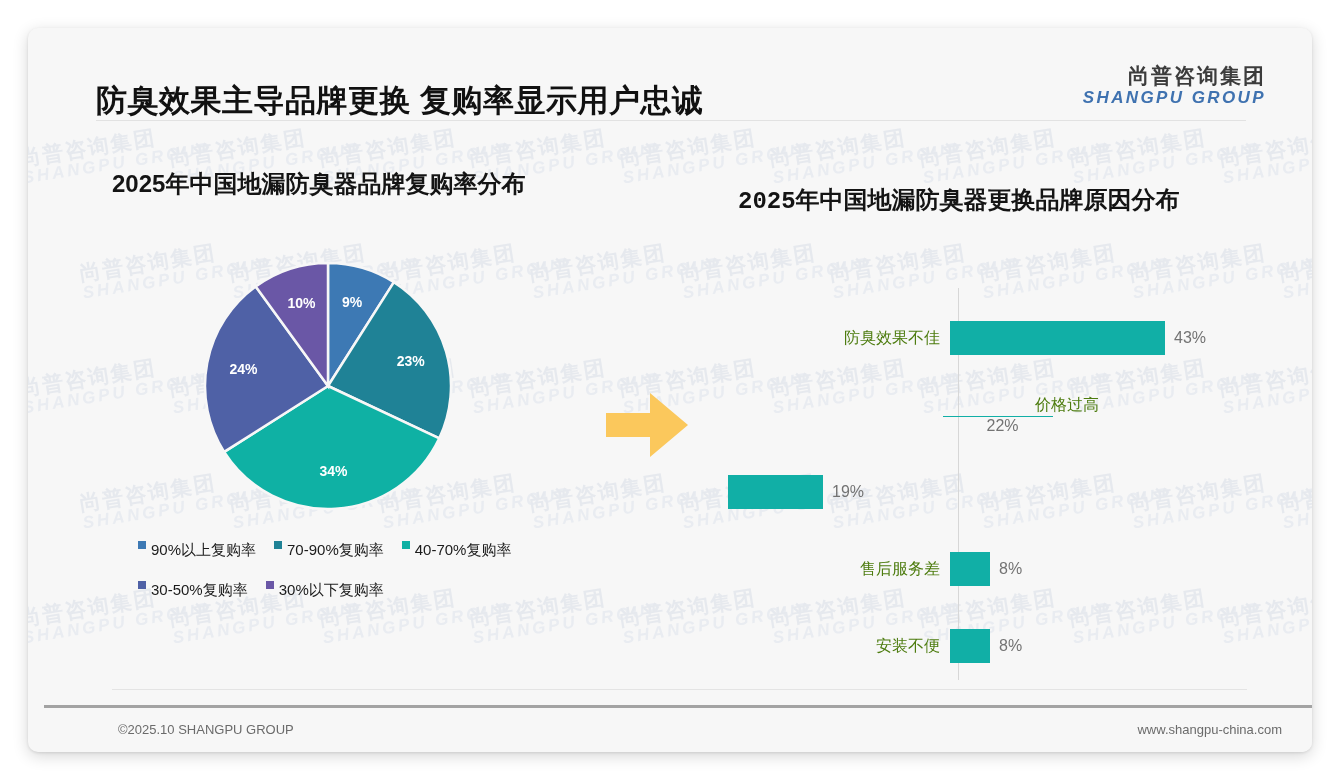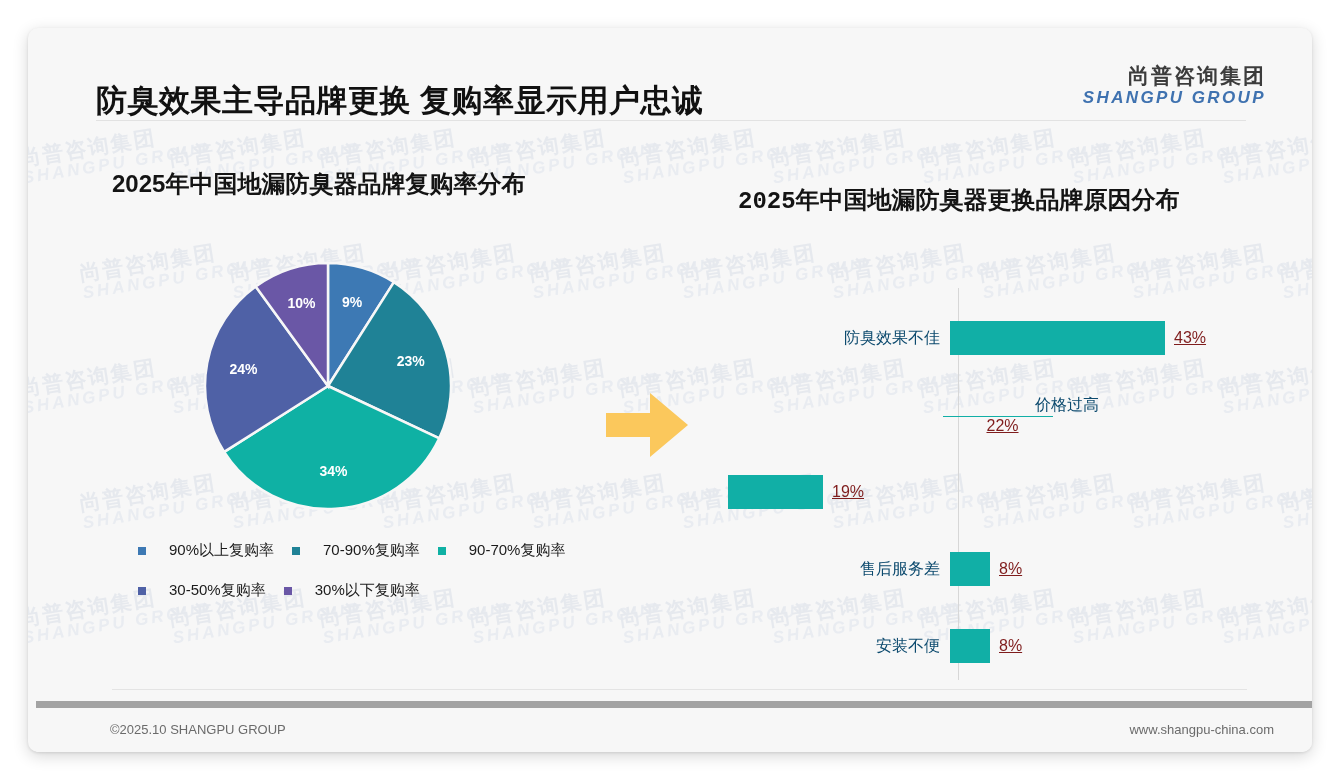--- a/index.html
+++ b/index.html
@@ -148,24 +148,23 @@
     width: 440px;
     z-index: 4;
   }
   .legend-row {
     display: flex;
     align-items: center;
     margin-bottom: 21px;
   }
   .legend-item {
     display: flex;
-    align-items: center;
+    align-items: flex-start;
     margin-right: 18px;
     white-space: nowrap;
-    gap: 18px;
   }
   .legend-swatch {
     width: 8px;
     height: 8px;
     margin-right: 5px;
     flex: 0 0 auto;
   }
   .legend-text {
     font-size: 15px;
     color: #1b1b1b;
@@ -204,34 +203,33 @@
     width: 540px;
     height: 40px;
     display: flex;
     align-items: center;
   }
   .bar-cat {
     width: 222px;
     text-align: right;
     padding-right: 10px;
     font-size: 16px;
-    color: #0c4a6e;
+    color: #4d7c0f;
     white-space: nowrap;
     box-sizing: border-box;
   }
   .bar-fill {
     height: 34px;
     background: #11AFA6;
   }
   .bar-value {
     font-size: 16px;
-    color: #7f1d1d;
+    color: #737373;
     padding-left: 9px;
     white-space: nowrap;
-    text-decoration: underline;
   }
 
   
   #footnote-divider {
     position: absolute;
     left: 84px;
     top: 661px;
     width: 1135px;
     height: 1px;
     background: #e4e4e4;
@@ -241,25 +239,25 @@
     position: absolute;
     left: 86px;
     top: 678px;
     font-size: 13px;
     color: #6f6f6f;
     z-index: 4;
     white-space: nowrap;
   }
   #footer-bar {
     position: absolute;
-    left: 8px;
+    left: 16px;
     bottom: 0;
     width: 100%;
     height: 44px;
-    border-top: 7px solid #a3a3a3;
+    border-top: 3px solid #a3a3a3;
     background: #f7f7f7;
     z-index: 5;
   }
   #copyright {
     position: absolute;
     left: 74px;
     top: 14px;
     font-size: 13px;
     color: #6b6b6b;
     white-space: nowrap;
@@ -493,21 +491,21 @@
         <div class="legend-item">
           <span class="legend-swatch" style="background: rgb(61, 121, 180);"></span>
           <span class="legend-text">90%以上复购率</span>
         </div>
         <div class="legend-item">
           <span class="legend-swatch" style="background: rgb(31, 130, 150);"></span>
           <span class="legend-text">70-90%复购率</span>
         </div>
         <div class="legend-item">
           <span class="legend-swatch" style="background: rgb(15, 177, 164);"></span>
-          <span class="legend-text">90-70%复购率</span>
+          <span class="legend-text">40-70%复购率</span>
         </div>
       </div>
       <div class="legend-row">
         <div class="legend-item">
           <span class="legend-swatch" style="background: rgb(79, 97, 166);"></span>
           <span class="legend-text">30-50%复购率</span>
         </div>
         <div class="legend-item">
           <span class="legend-swatch" style="background: rgb(106, 87, 166);"></span>
           <span class="legend-text">30%以下复购率</span>

